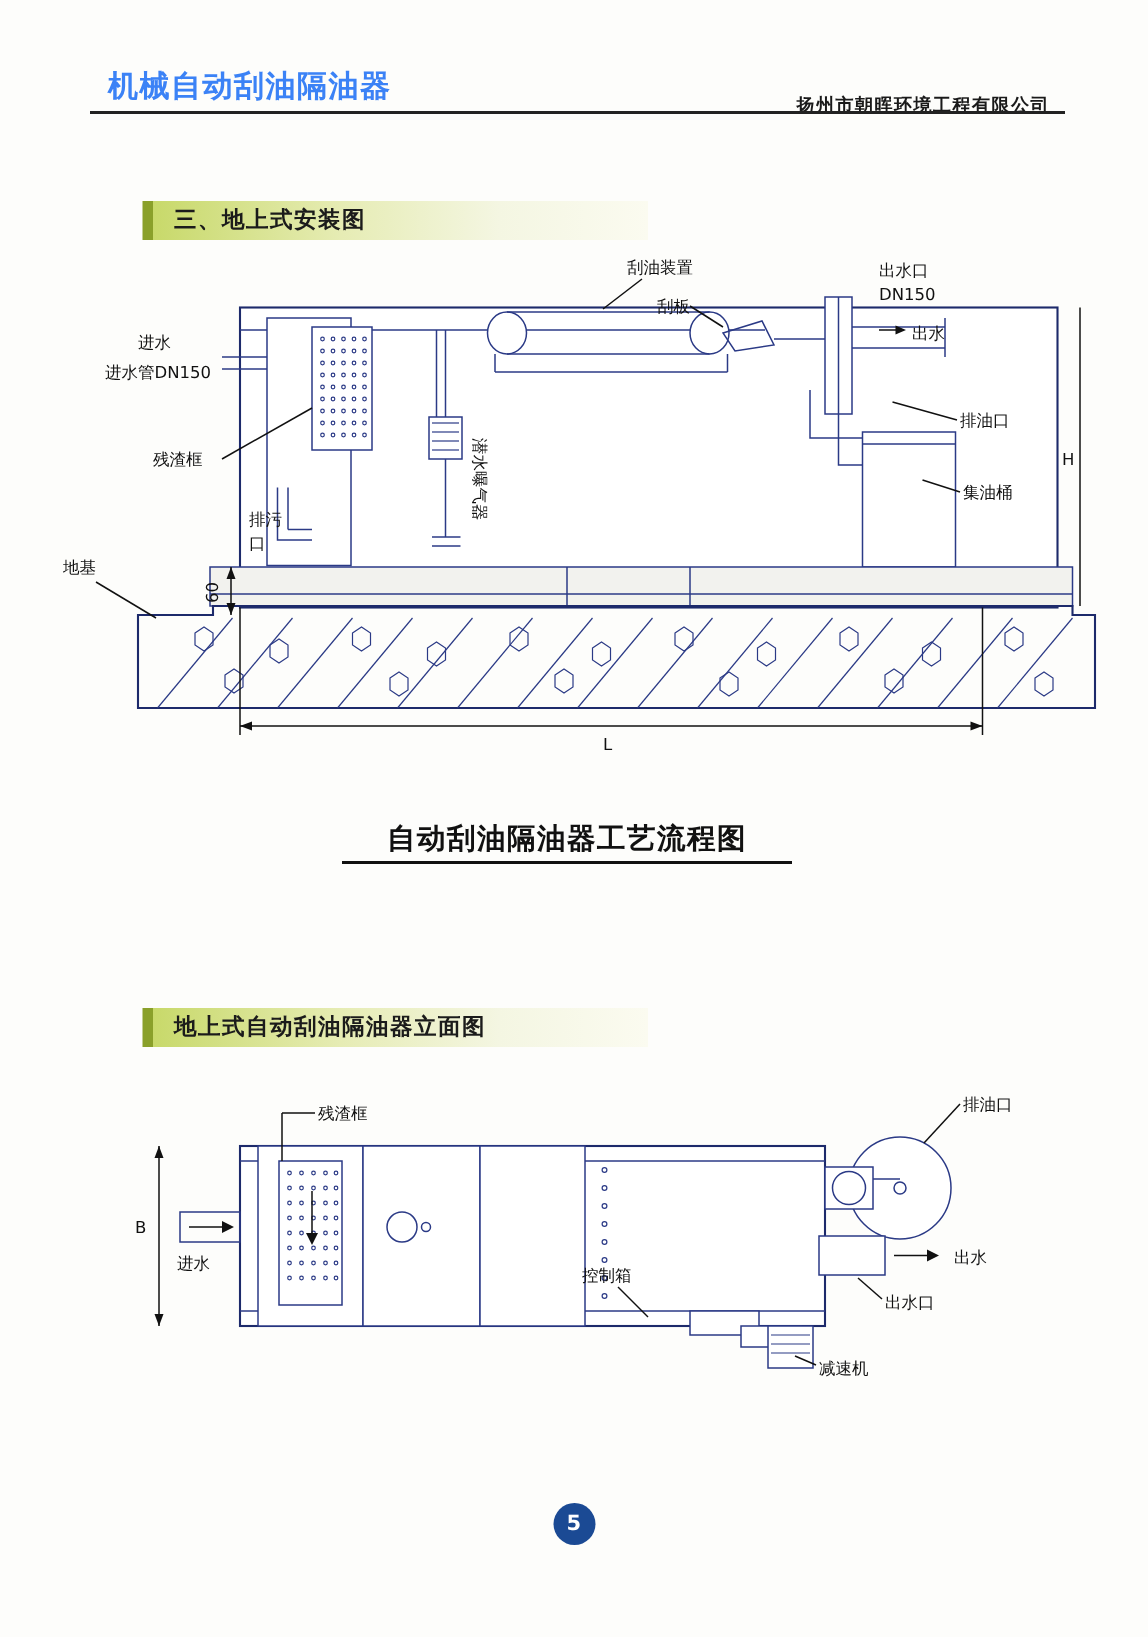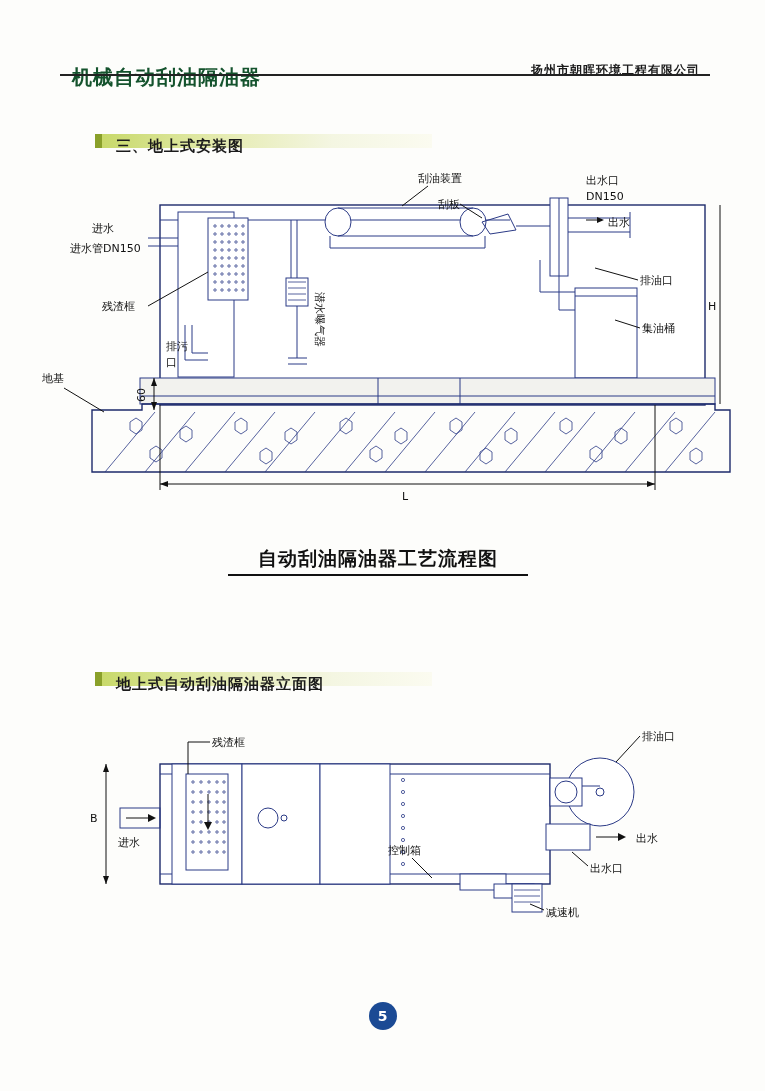--- a/index.html
+++ b/index.html
@@ -11,35 +11,34 @@
     overflow:hidden;
   }
   .page{position:absolute;inset:0;}
 
   
   .header{
     position:absolute;left:60px;top:44px;width:650px;height:40px;
   }
   .header-title{
     position:absolute;left:12px;top:0;
-    font-size:20px;font-weight:bold;letter-spacing:1px;color:#14532d;
+    font-size:20px;font-weight:bold;letter-spacing:1px;color:#3b82f6;
     font-family:"DejaVu Sans","Liberation Sans",sans-serif;
-    margin-top:20px;
   }
   .header-company{
     position:absolute;right:10px;top:18px;
     font-size:12px;font-weight:bold;letter-spacing:1px;color:#1a1a1a;
   }
   .header-rule{
     position:absolute;left:0;top:30px;width:650px;height:2px;background:#222;
   }
 
   
   .banner{
-    position:absolute;height:14px;
+    position:absolute;height:26px;
     background:linear-gradient(90deg,#c8d96a 0%,#e6ecb4 38%,#f4f6e2 70%,#fbfbf0 100%);
     border-left:7px solid #8aa02a;
   }
   .banner .banner-label{
     position:absolute;left:14px;top:3px;
     font-size:15px;font-weight:bold;color:#1b1b1b;letter-spacing:1px;
   }
   #banner1{left:95px;top:134px;width:330px;}
   #banner2{left:95px;top:672px;width:330px;}
 

